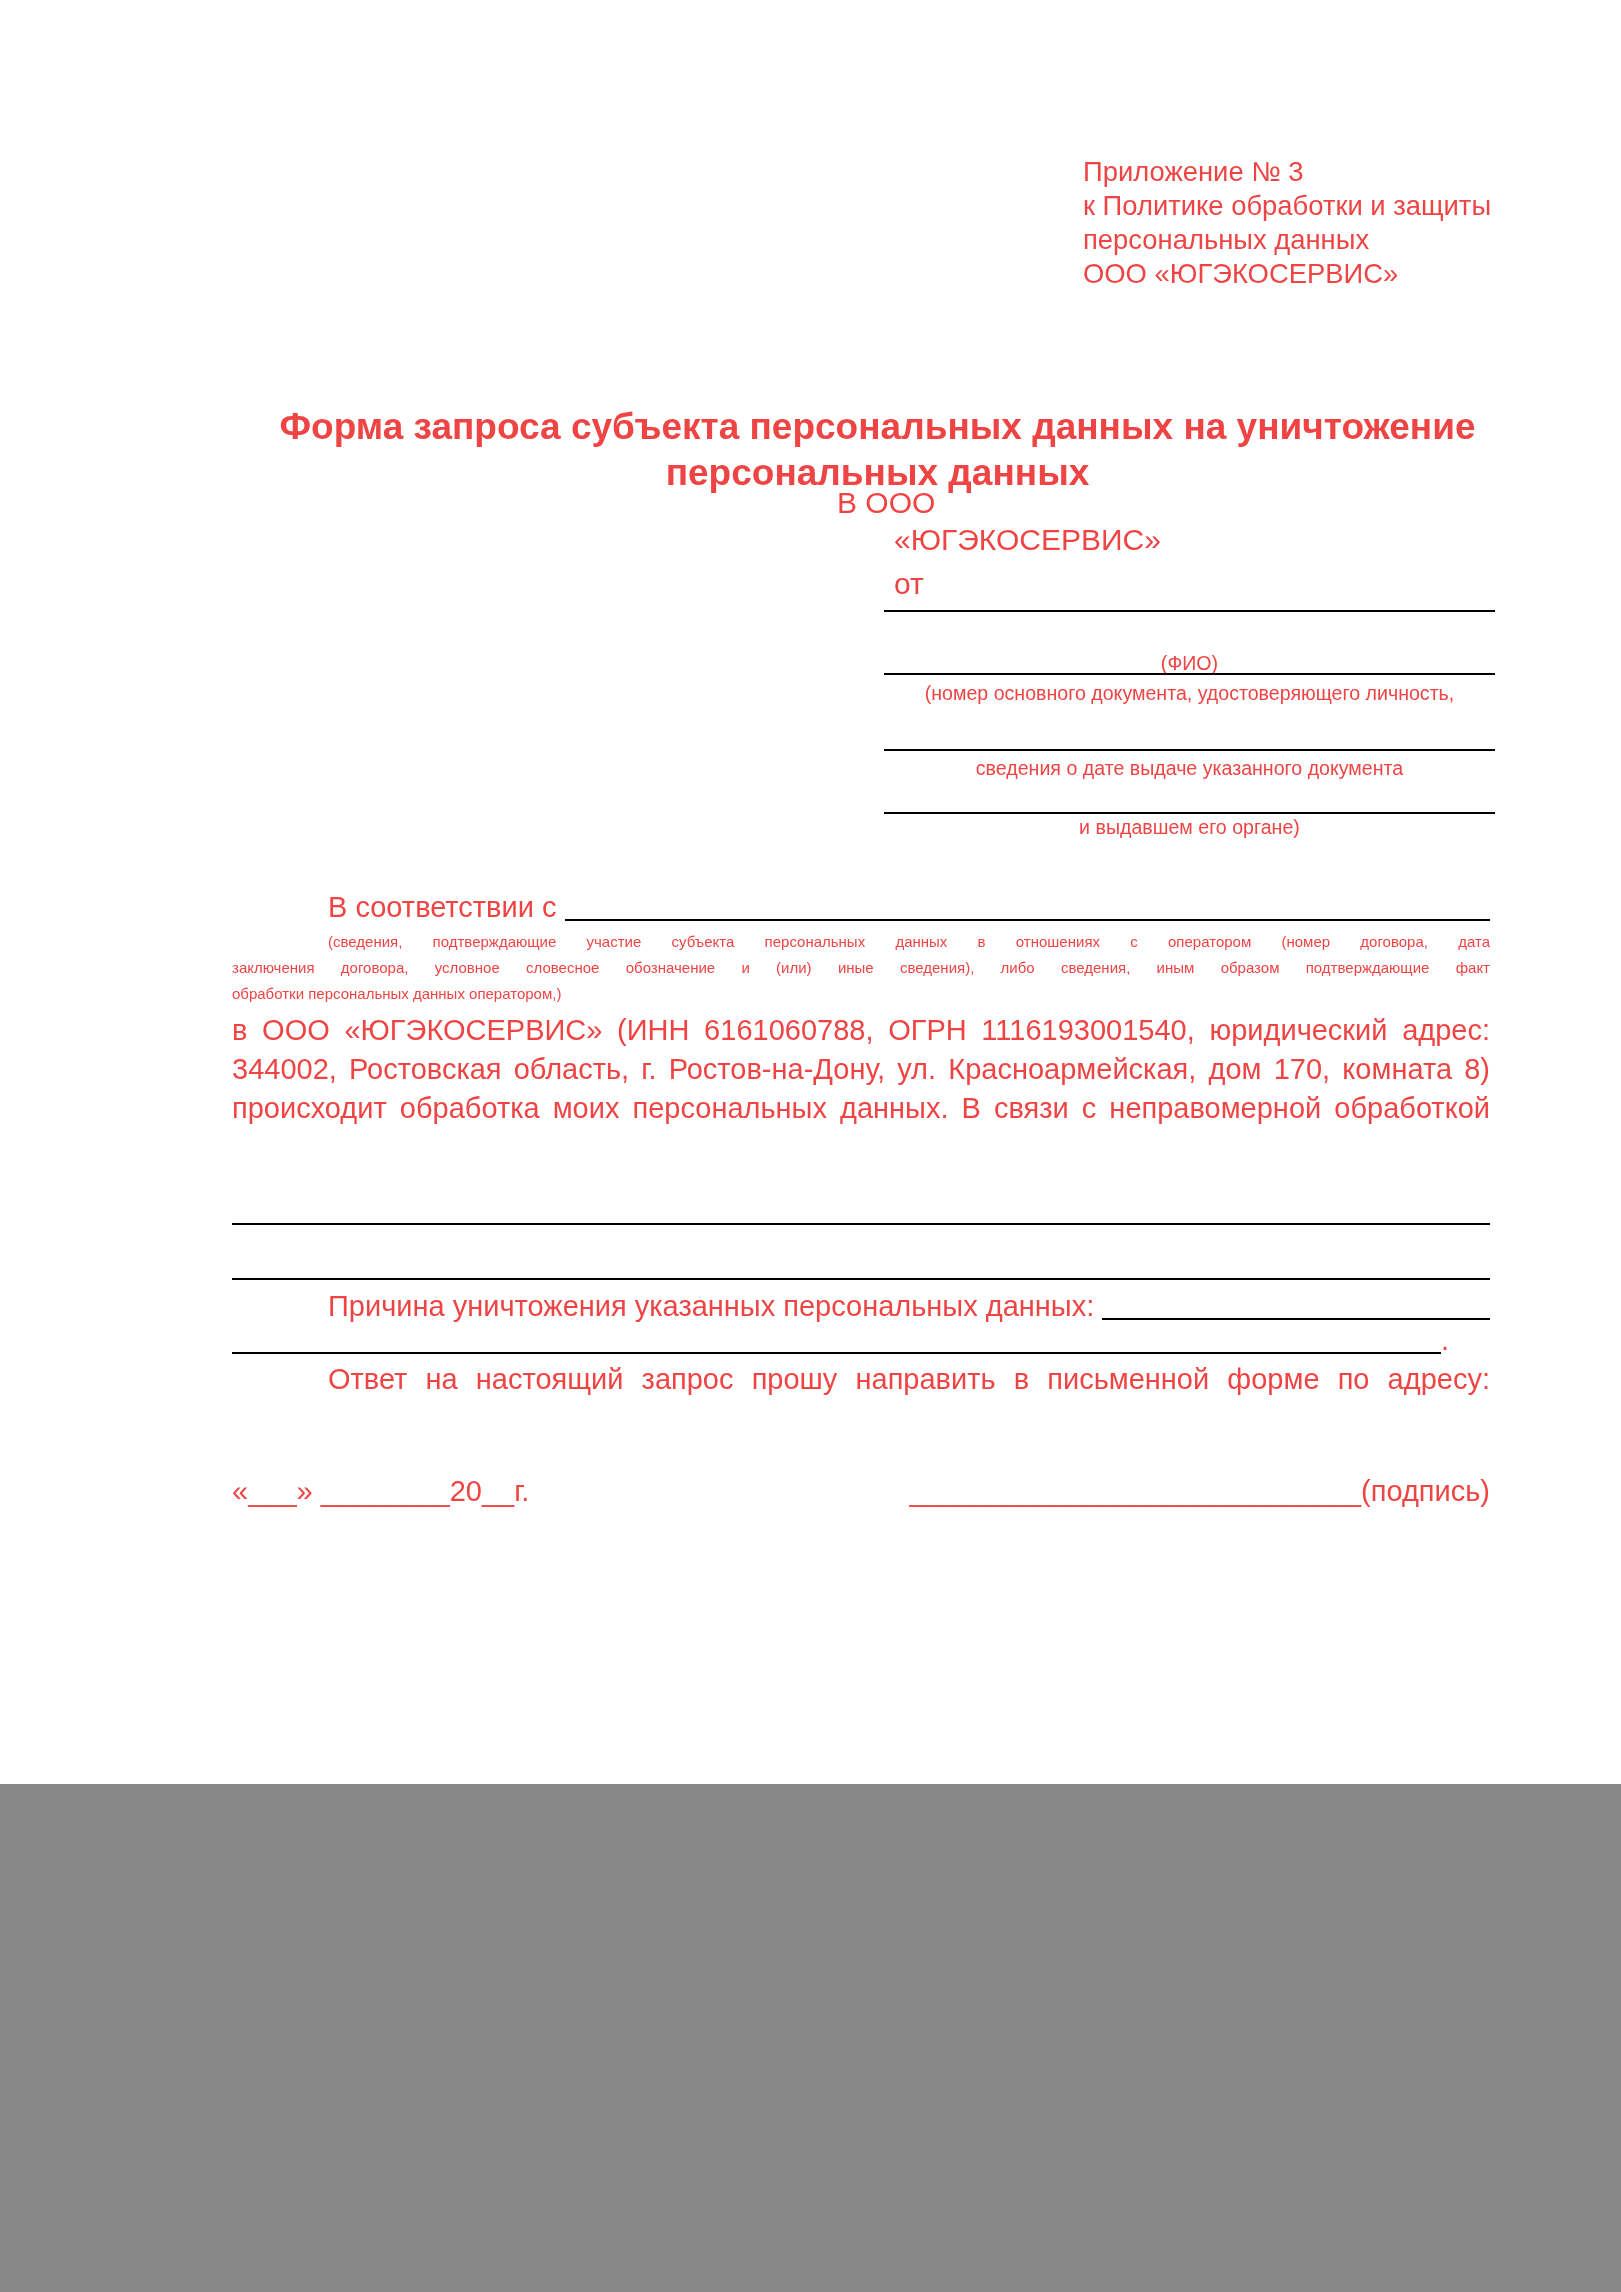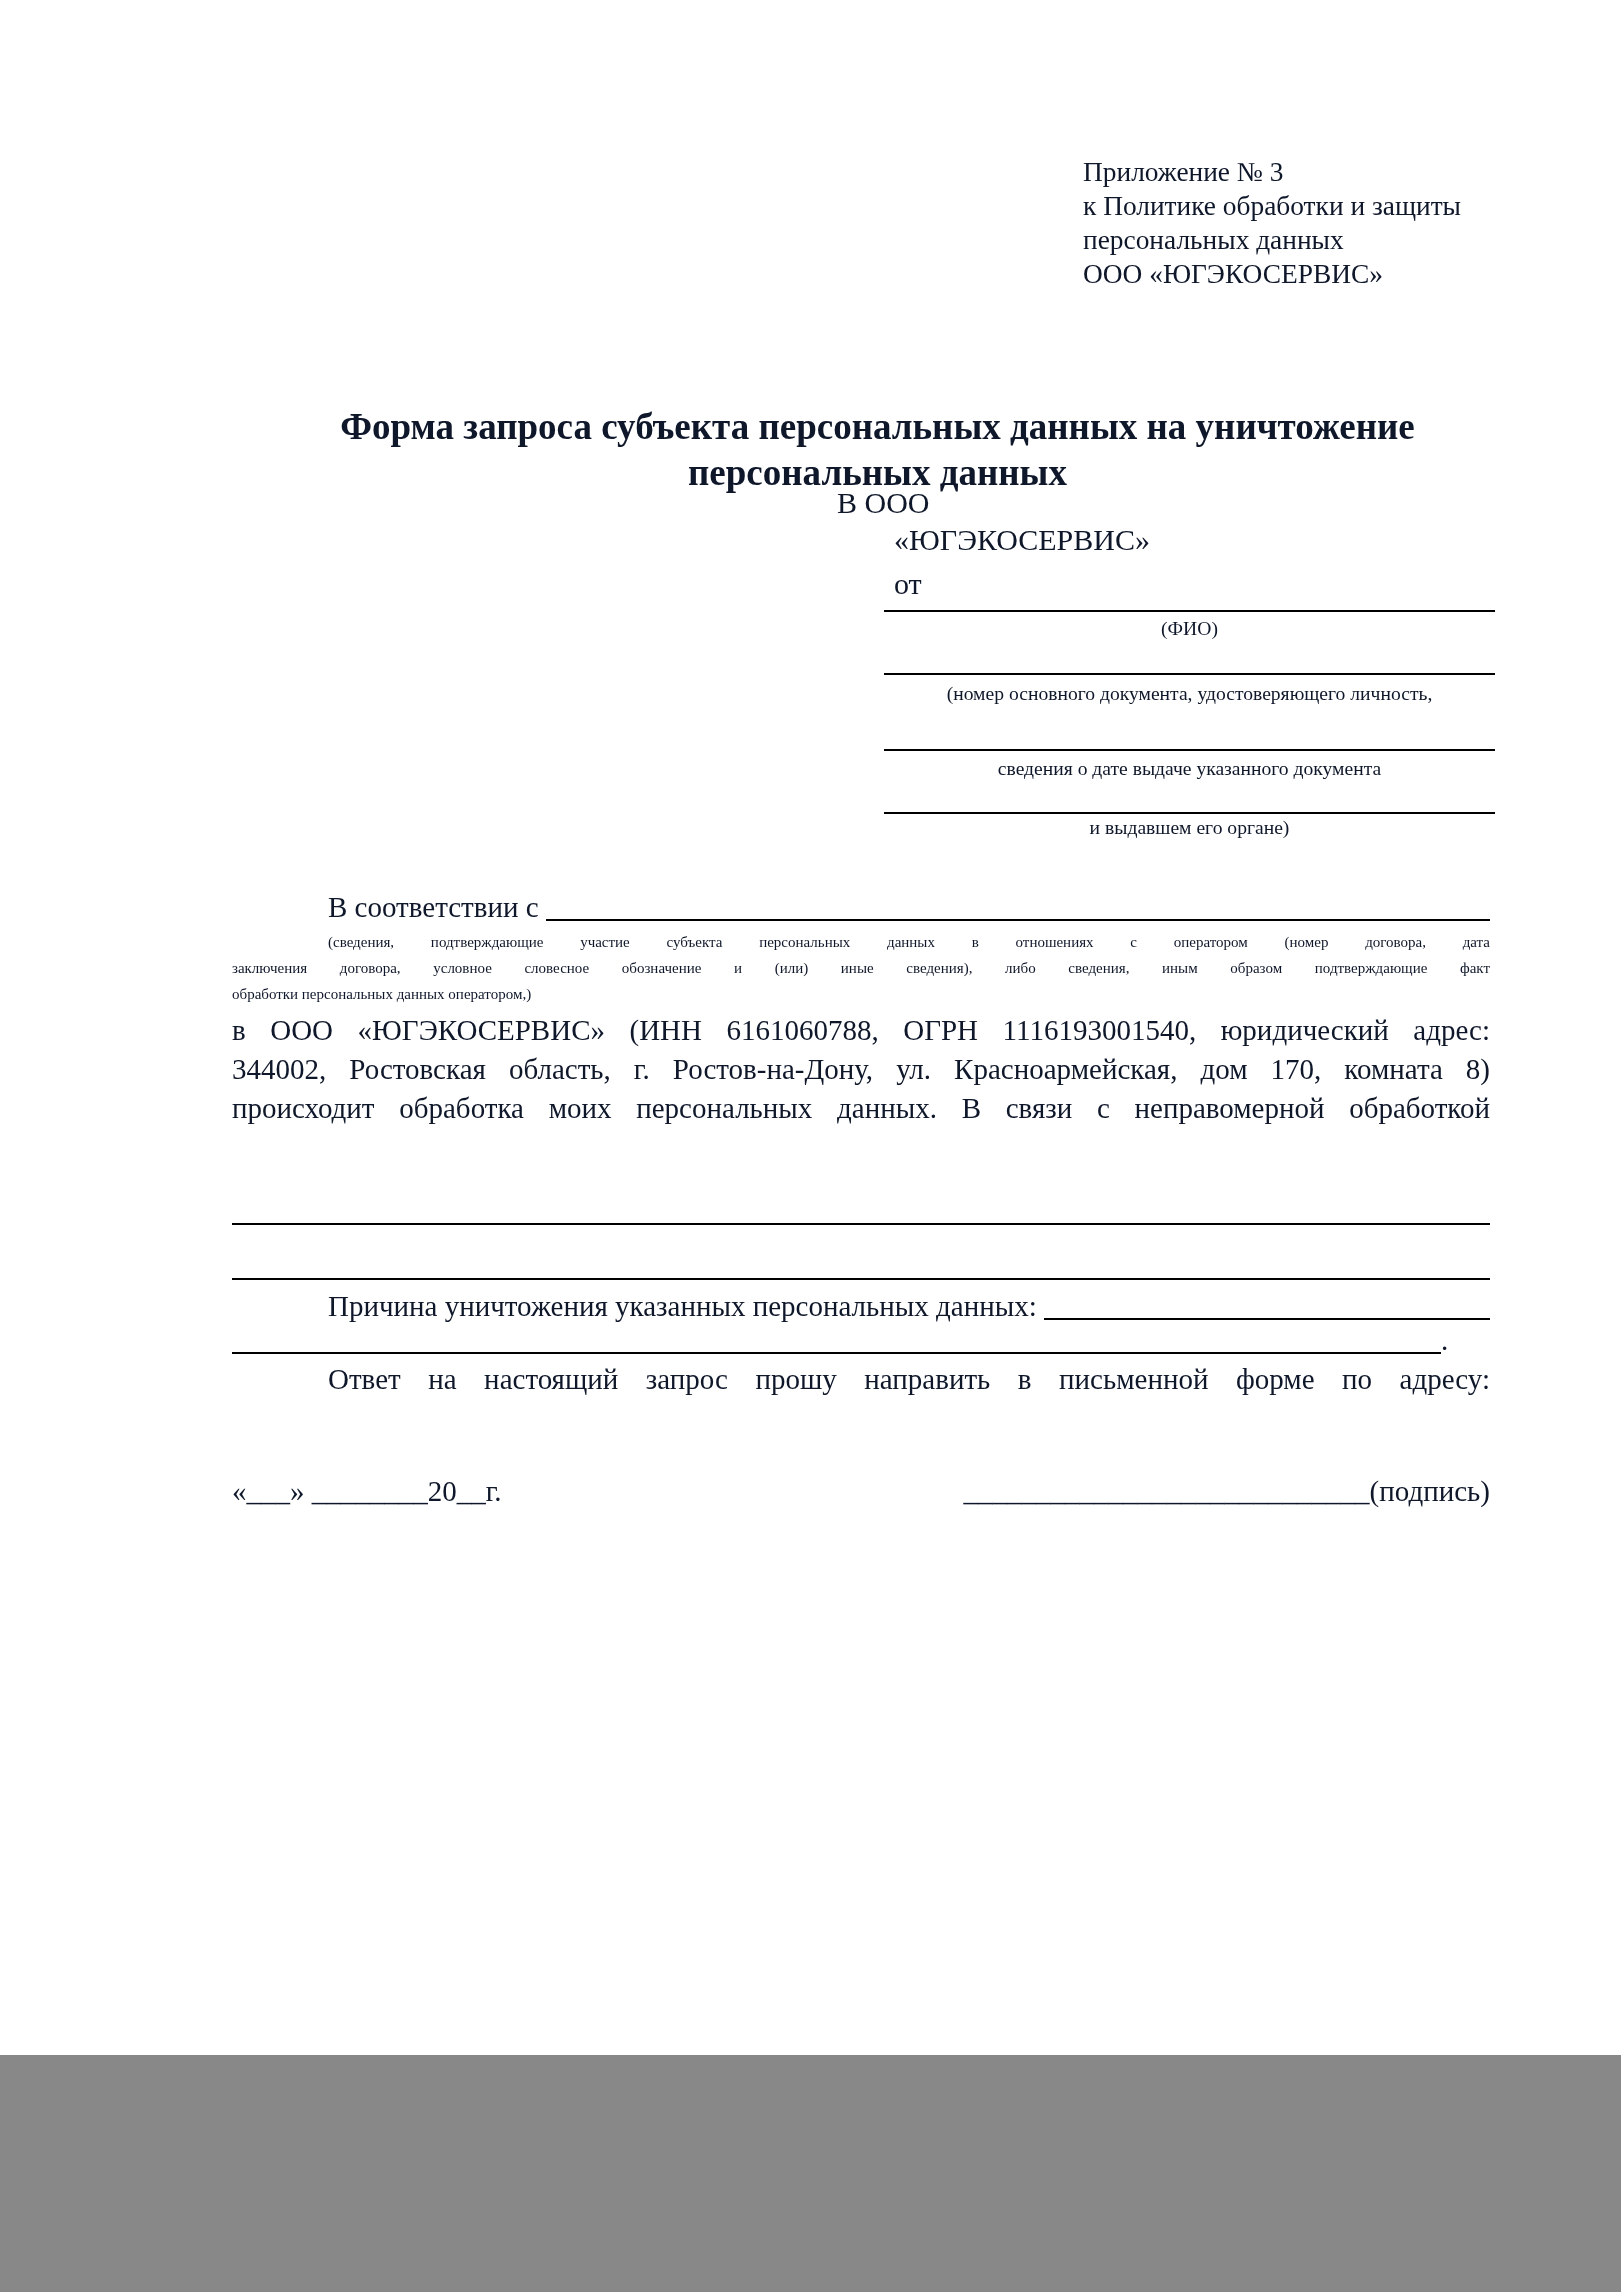--- a/index.html
+++ b/index.html
@@ -1,21 +1,21 @@
 <!DOCTYPE html>
 <html><head>
 <meta charset="utf-8">
 <style>
   html,body{margin:0;padding:0;background:#888;}
   .page{
     position:relative;
-    width:1621px;height:2055px;
+    width:1621px;height:1784px;
     background:#ffffff;
-    color:#0f172a;
-    font-family:Liberation Serif, serif;
+    color:#ef4444;
+    font-family:Liberation Sans, sans-serif;
     overflow:hidden;
   }
   .abs{position:absolute;}
   
   .hdr{left:1083px;top:155px;width:431px;font-size:27.4px;line-height:34px;}
   
   .title{left:232px;top:404px;width:1258px;box-sizing:border-box;padding-left:33px;
          text-align:center;font-weight:bold;font-size:37px;line-height:46px;}
   
   .addr{font-size:30px;line-height:39px;white-space:nowrap;}
@@ -56,21 +56,21 @@
   <div class="abs title">
     <div>Форма запроса субъекта персональных данных на уничтожение</div>
     <div>персональных данных</div>
   </div>
 
   <div class="abs addr addr1">В ООО</div>
   <div class="abs addr addr2">«ЮГЭКОСЕРВИС»</div>
   <div class="abs addr addr3">от</div>
 
   <div class="abs blank" style="top:610px;"></div>
-  <div class="abs cap" style="top:617px;">(ФИО)</div>
+  <div class="abs cap" style="top:652px;">(ФИО)</div>
 
   <div class="abs blank" style="top:673px;"></div>
   <div class="abs cap" style="top:682px;">(номер основного документа, удостоверяющего личность,</div>
 
   <div class="abs blank" style="top:749px;"></div>
   <div class="abs cap" style="top:757px;">сведения о дате выдаче указанного документа</div>
 
   <div class="abs blank" style="top:812px;"></div>
   <div class="abs cap" style="top:816px;">и выдавшем его органе)</div>
 

